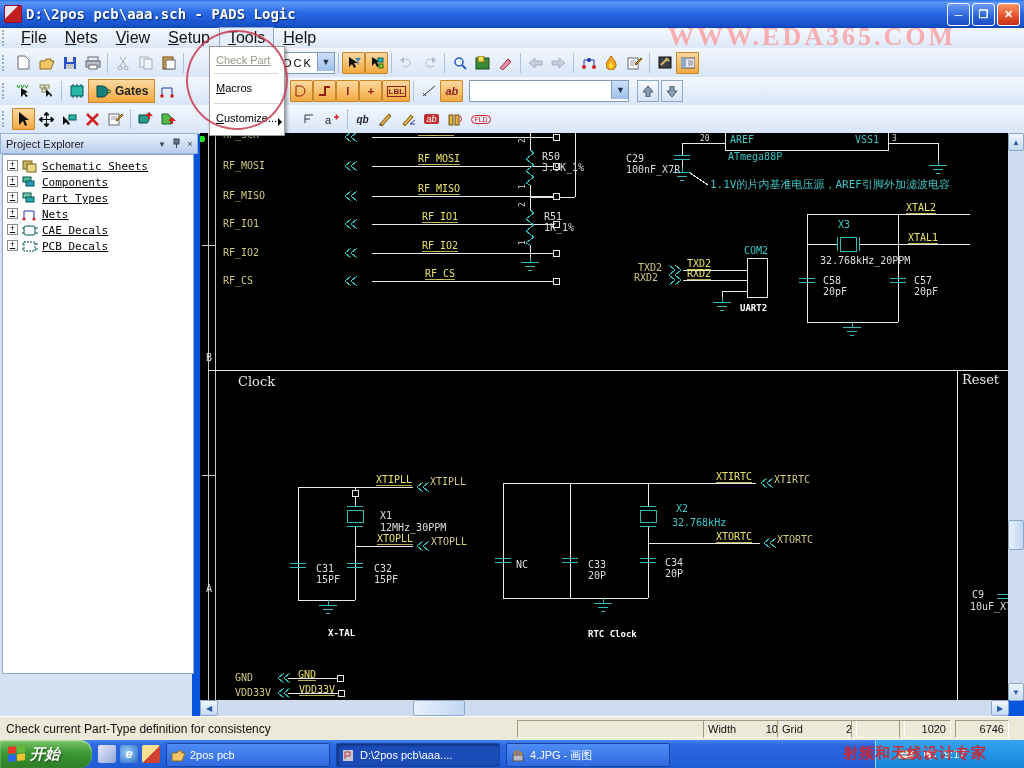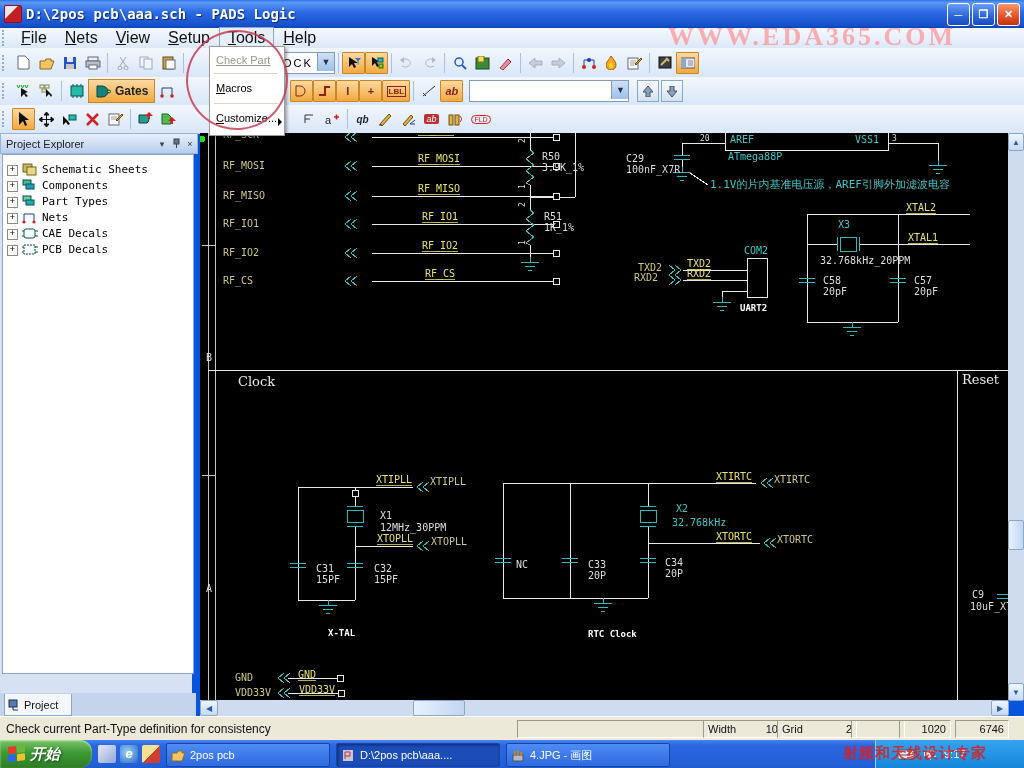--- a/index.html
+++ b/index.html
@@ -32,21 +32,21 @@
   .combo .drop{position:absolute;right:0;top:0;width:16px;height:18px;background:linear-gradient(180deg,#cfe0f8,#9ec0ea);border-left:1px solid #7f9db9;color:#234;font-size:9px;text-align:center;line-height:18px;}
   .gatesbtn{height:22px;background:linear-gradient(180deg,#fcd9a0,#f3a93f);border:1px solid #c8872a;display:flex;align-items:center;padding:0 6px;font-size:12px;font-weight:bold;color:#222;flex:none;}
   .navbtn{width:20px;height:20px;background:linear-gradient(180deg,#f8fbff,#d4e2f4);border:1px solid #8aa8cc;display:flex;align-items:center;justify-content:center;flex:none;}
   .oricon{font-size:11px;font-weight:bold;color:#8a2020;}
   
   #explorer{left:0;top:133px;width:192px;height:584px;background:#d6e2f4;}
   #exp-header{position:absolute;left:0;top:0;width:196px;height:19px;background:linear-gradient(180deg,#e8f0fc,#b8cdec);display:flex;align-items:center;border:1px solid #96b2d8;}
   #exp-title{font-size:11px;color:#222;margin-left:5px;flex:1;}
   .exp-hbtn{width:14px;height:13px;font-size:9px;color:#345;display:flex;align-items:center;justify-content:center;}
   #exp-tree{position:absolute;left:2px;top:21px;width:190px;height:518px;background:#fff;border:1px solid #8ca8cc;overflow:hidden;}
-  .titem{position:absolute;left:4px;height:16px;display:flex;align-items:flex-end;white-space:nowrap;}
+  .titem{position:absolute;left:4px;height:16px;display:flex;align-items:flex-start;white-space:nowrap;text-decoration:underline;}
   .plusbox{width:9px;height:9px;border:1px solid #8c8c8c;background:#fff;color:#000;font-size:9px;line-height:7px;text-align:center;margin-right:4px;flex:none;}
   .plusbox::after{content:'+';}
   .ticon{margin-right:4px;flex:none;}
   .tlabel{font-size:11px;font-family:"DejaVu Sans Mono",monospace;color:#000;}
   #exp-tabrow{position:absolute;left:0;top:560px;width:196px;height:24px;background:#c4d4ec;}
   #exp-tab{position:absolute;left:4px;top:1px;width:66px;height:21px;background:#f4f7fc;border:1px solid #8ca8cc;border-top:none;display:flex;align-items:center;font-size:11px;color:#111;}
   
   #canvas{left:200px;top:133px;width:808px;height:567px;background:#000;overflow:hidden;}
   .cl{position:absolute;font:10px "DejaVu Sans Mono",monospace;white-space:nowrap;line-height:11px;}
   .k{color:#cfc87f;} .w{color:#dedede;} .t{color:#3fc6c6;}
@@ -492,29 +492,20 @@
           </svg>
         <span class="tlabel">CAE Decals</span>
       </div>
       <div class="titem" style="top:85px">
         <span class="plusbox"></span>
         <svg class="ticon" width="16" height="13">
             <rect x="2" y="2" width="11" height="9" fill="none" stroke="#055" stroke-dasharray="2,1"></rect>
             <path d="M0,4 h2 M0,9 h2 M13,4 h3 M13,9 h3" stroke="#055"></path>
           </svg>
         <span class="tlabel">PCB Decals</span>
-      </div>
-    </div>
-    <div id="exp-tabrow">
-      <div id="exp-tab">
-        <svg width="13" height="12" style="margin:0 3px">
-            <rect x="1" y="1" width="8" height="7" fill="#5878b8" stroke="#234"></rect>
-            <path d="M5,8 v3 M5,11 h5" stroke="#234"></path>
-          </svg>
-        <span>Project</span>
       </div>
     </div>
   </div>
 
   <div id="canvas" class="abs">
     <svg width="808" height="567" shape-rendering="crispEdges">
       <defs>
         <g id="gnd" stroke="#35b8b8" fill="none">
             <path d="M0,0 V5 M-9,5 H9 M-5,9 H5 M-2,13 H2"></path>
           </g>

